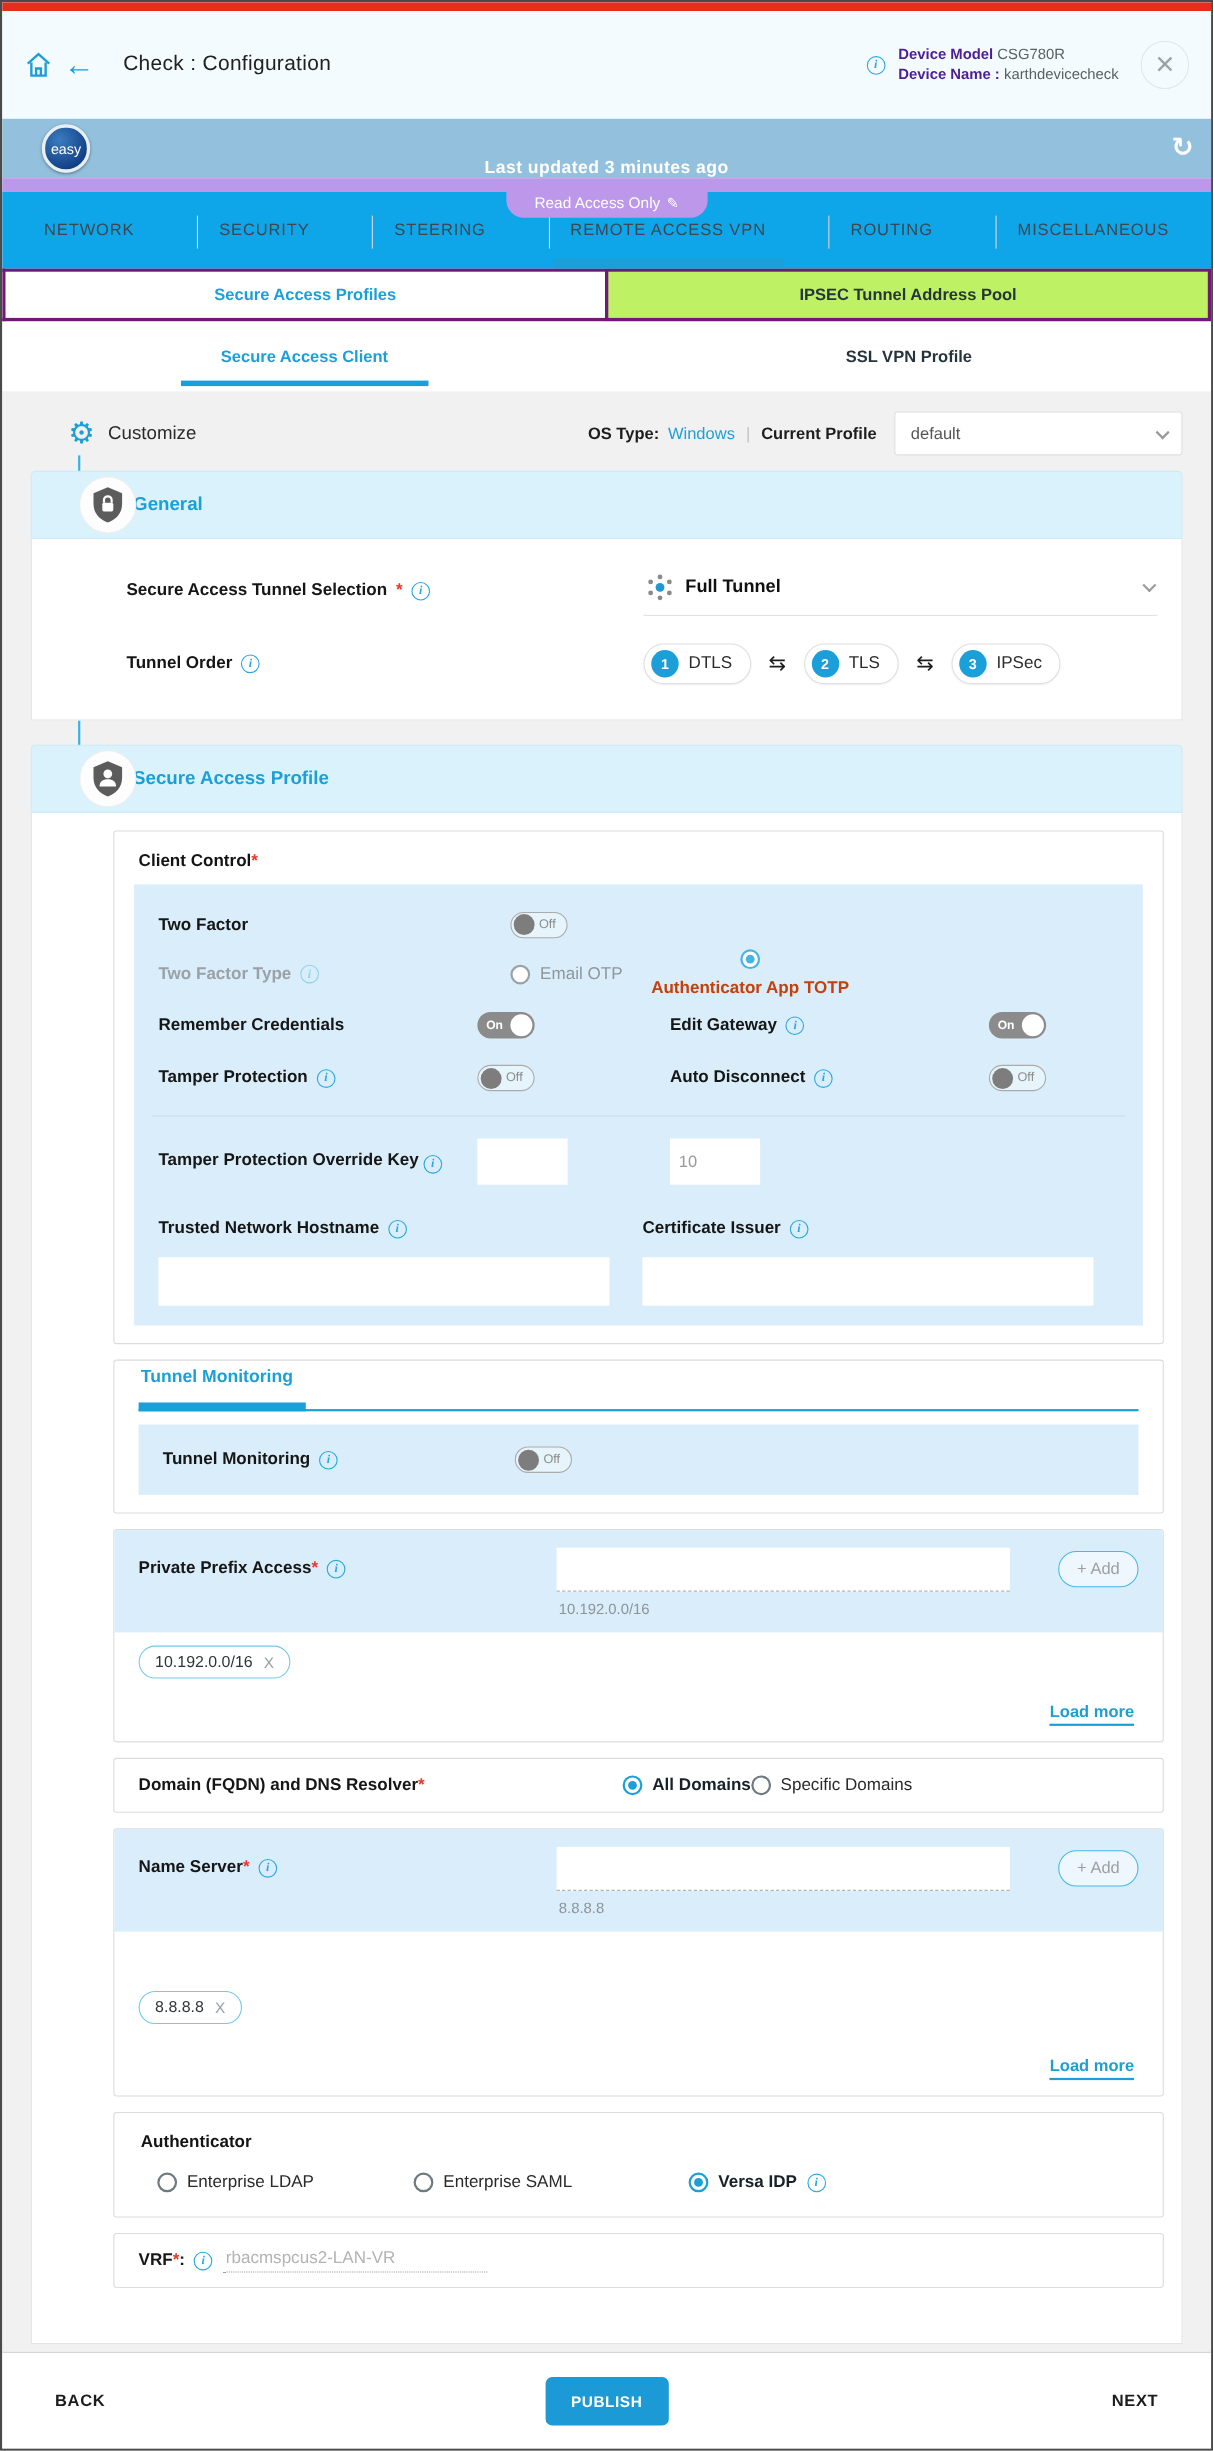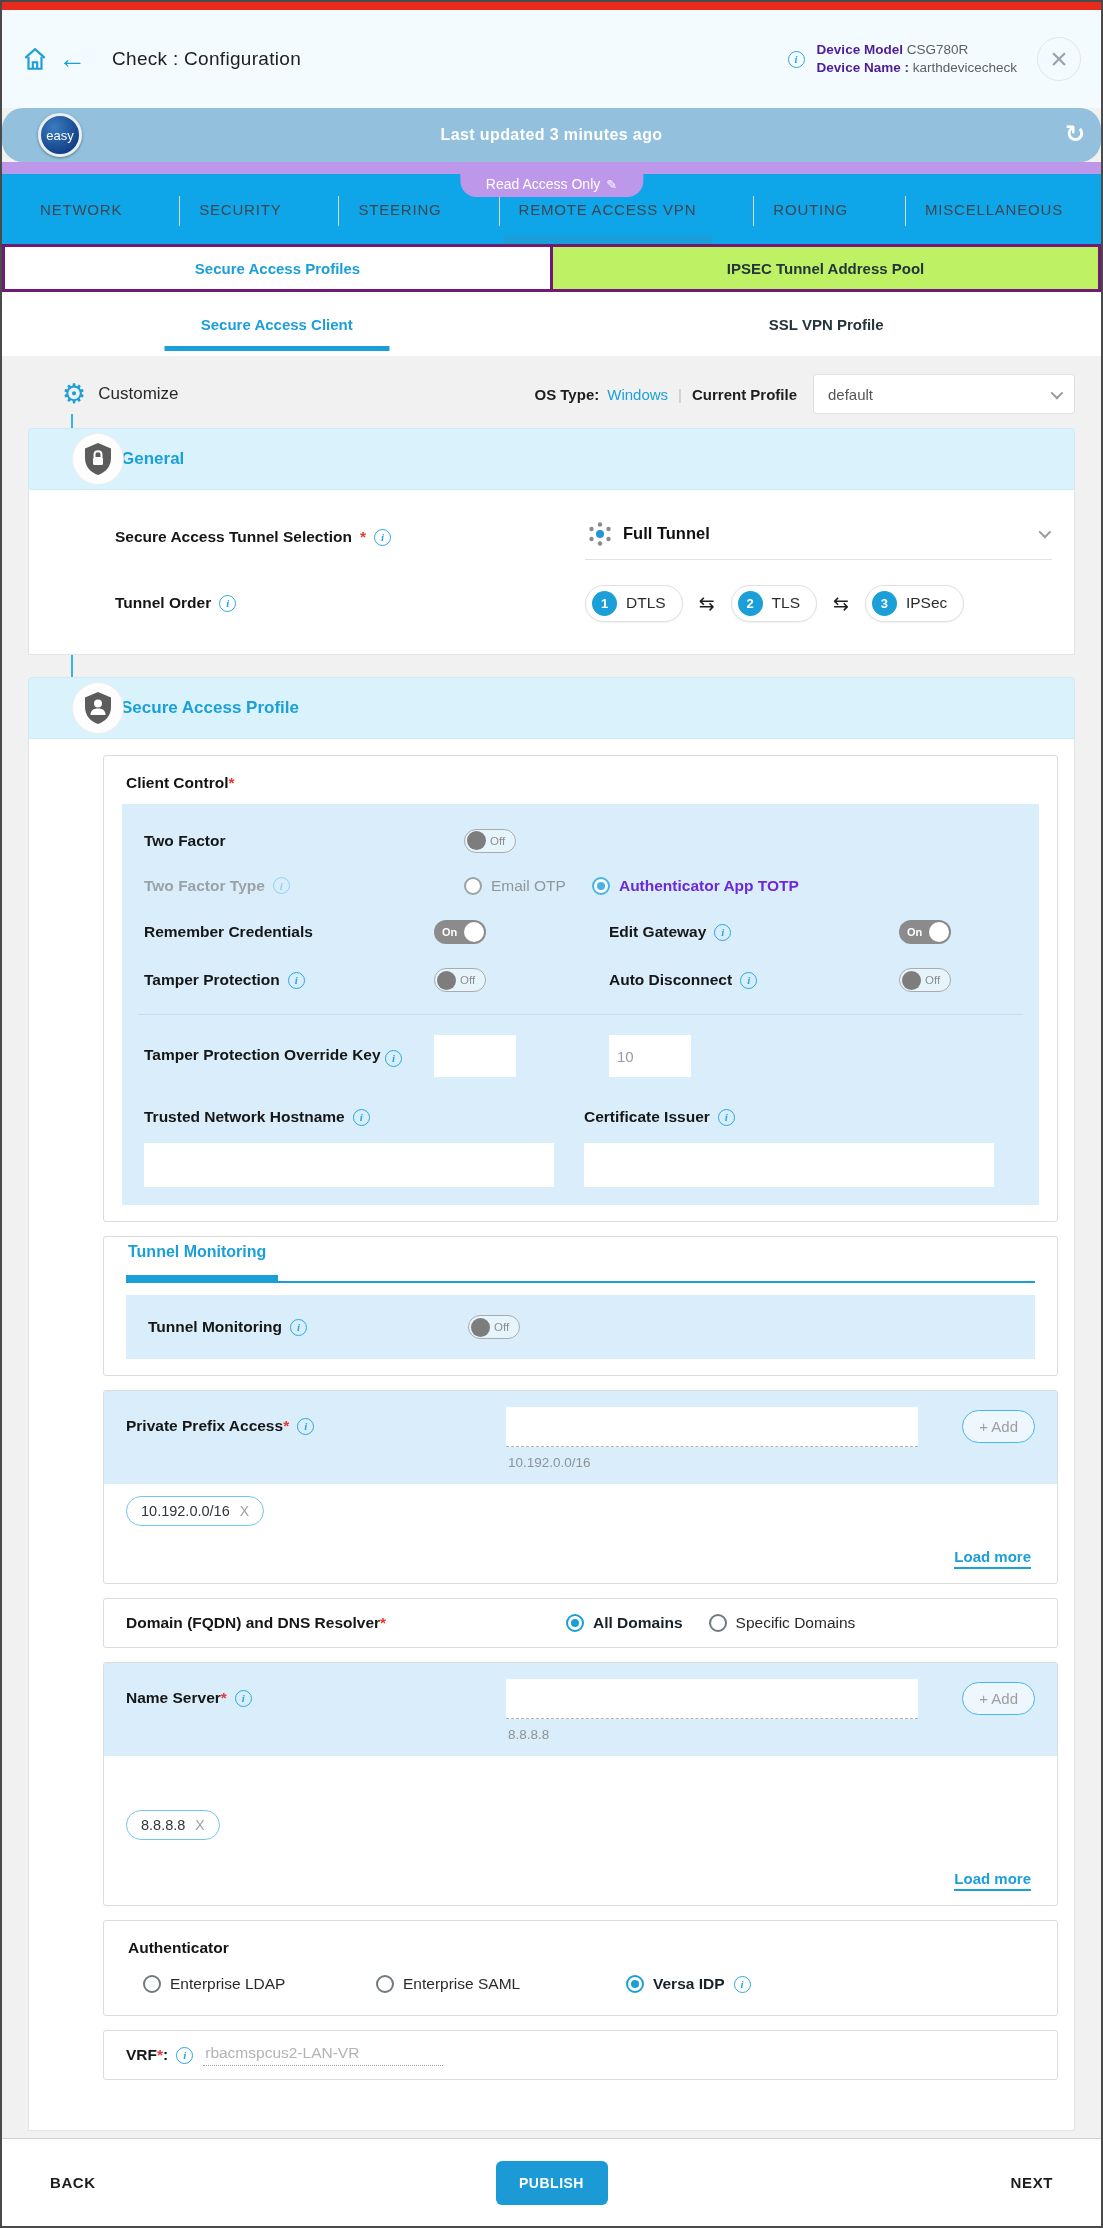--- a/index.html
+++ b/index.html
@@ -17,21 +17,21 @@
   .hdr .backarrow { color:#1b9fd8; font-size:28px; font-weight:bold; margin-right:26px; line-height:1; cursor:default; }
   .hdr .title { font-size:19px; color:#212121; letter-spacing:.3px; }
   .hdr .right { margin-left:auto; display:flex; align-items:center; gap:12px; }
   .devinfo { font-size:13.5px; line-height:1.35; }
   .devinfo .lbl { color:#4c1d95; font-weight:bold; }
   .devinfo .val { color:#5a5f63; }
   .closebtn { width:44px; height:44px; border-radius:50%; border:1px solid #e0e6ea; color:#9aa3a9;
               font-size:30px; display:flex; align-items:center; justify-content:center; margin-left:8px; }
 
   
-  .statusbar { height:54px; background:#93c1dd; display:flex; align-items:center; position:relative;border-radius:21px; }
+  .statusbar { height:54px; background:#93c1dd; display:flex; align-items:flex-end; position:relative; }
   .easylogo { position:absolute; left:36px; top:5px; width:44px; height:44px; border-radius:50%;
               background:radial-gradient(circle at 35% 30%, #3a7cc0, #123f86 75%);
               border:3px solid #e8eef2; color:#fff; font-size:13px; display:flex; align-items:center;
               justify-content:center; box-shadow:0 1px 3px rgba(0,0,0,.4); }
   .lastupd { flex:1; text-align:center; color:#fff; font-size:16px; font-weight:bold; letter-spacing:.4px; }
   .refresh { position:absolute; right:16px; top:12px; color:#fff; font-size:24px; font-weight:bold; }
 
   
   .pstrip { height:12px; background:#bd98ea; position:relative; z-index:5; }
   .readbadge { position:absolute; left:50%; top:11px; transform:translateX(-50%);
@@ -123,21 +123,21 @@
   .toggle.off { border:1px solid #ababab; background:rgba(255,255,255,.35); }
   .toggle.off .knob { position:absolute; left:2px; width:19px; height:19px; border-radius:50%; background:#7d7d7d; }
   .toggle.off .tlabel { color:#8d8d8d; font-size:11.5px; margin-left:25px; }
 
   .radio { display:inline-flex; align-items:center; gap:9px; font-size:15.5px; color:#2a2a2a; }
   .rdot { width:18px; height:18px; border-radius:50%; border:2px solid #6f7a80; background:#fff; position:relative; flex:none; }
   .radio.sel .rdot { border-color:#1b9fd8; }
   .radio.sel .rdot::after { content:""; position:absolute; left:3px; top:3px; width:8px; height:8px; border-radius:50%; background:#1b9fd8; }
   .radio.sel { font-weight:bold; color:#17212a; }
   .radio.dim { color:#8f979d; }
-  .radio.dim.sel { color:#6d28d9; }
+  .radio.dim.sel { color:#c2410c;flex-direction:column; }
   .radio.dim .rdot { border-color:#9aa2a8; }
   .radio.dim.sel .rdot { border-color:#49b3e4; }
   .radio.dim.sel .rdot::after { background:#49b3e4; }
 
   .smallinput { width:82px; height:42px; background:#fff; border:none; padding:0 8px; font-size:15px; color:#9a9a9a; }
   .wideinput { width:410px; height:44px; background:#fff; border:none; padding:0 10px; font-size:15px; color:#333; }
   .inputsrow { display:grid; grid-template-columns:440px 1fr; margin-top:6px; padding-bottom:4px; }
 
   
   .tm { padding:2px 22px 16px; }
@@ -155,21 +155,21 @@
   .addbtn { justify-self:end; margin-top:3px; border:1px solid #49b7e8; border-radius:18px; background:rgba(255,255,255,.55);
             color:#9e9e9e; font-size:15px; padding:7px 16px; white-space:nowrap; }
   .chiparea { padding:12px 22px 14px; }
   .chip { display:inline-flex; align-items:center; gap:10px; border:1.5px solid #74c8ee; border-radius:17px;
           background:#fff; padding:6px 14px; font-size:14.5px; color:#30353a; }
   .chip .x { color:#9aa1a7; font-size:14px; }
   .loadmore-row { display:flex; justify-content:flex-end; padding:0 4px; }
   .loadmore { color:#1b9fd8; font-size:15px; font-weight:bold; border-bottom:2px solid #1b9fd8; padding-bottom:2px; }
 
   .domain-card { padding:15px 22px; display:grid; grid-template-columns:440px 1fr; align-items:center; }
-  .domain-radios { display:flex; align-items:center; gap:26px; }
+  .domain-radios { display:flex; align-items:center; }
 
   .auth-card { padding:18px 22px 22px; }
   .auth-radios { display:flex; align-items:center; margin-top:18px; gap:0; }
   .auth-radios .radio:nth-child(1){ width:250px;padding-left:17px; }
   .auth-radios .radio:nth-child(2){ width:250px; }
 
   .vrf-card { padding:13px 22px; display:flex; align-items:center; gap:10px; }
   .vrf-val { color:#b3b3b3; font-size:15.5px; border-bottom:1px dotted #9d9d9d; padding:0 6px 3px 2px; min-width:240px; }
 
   

